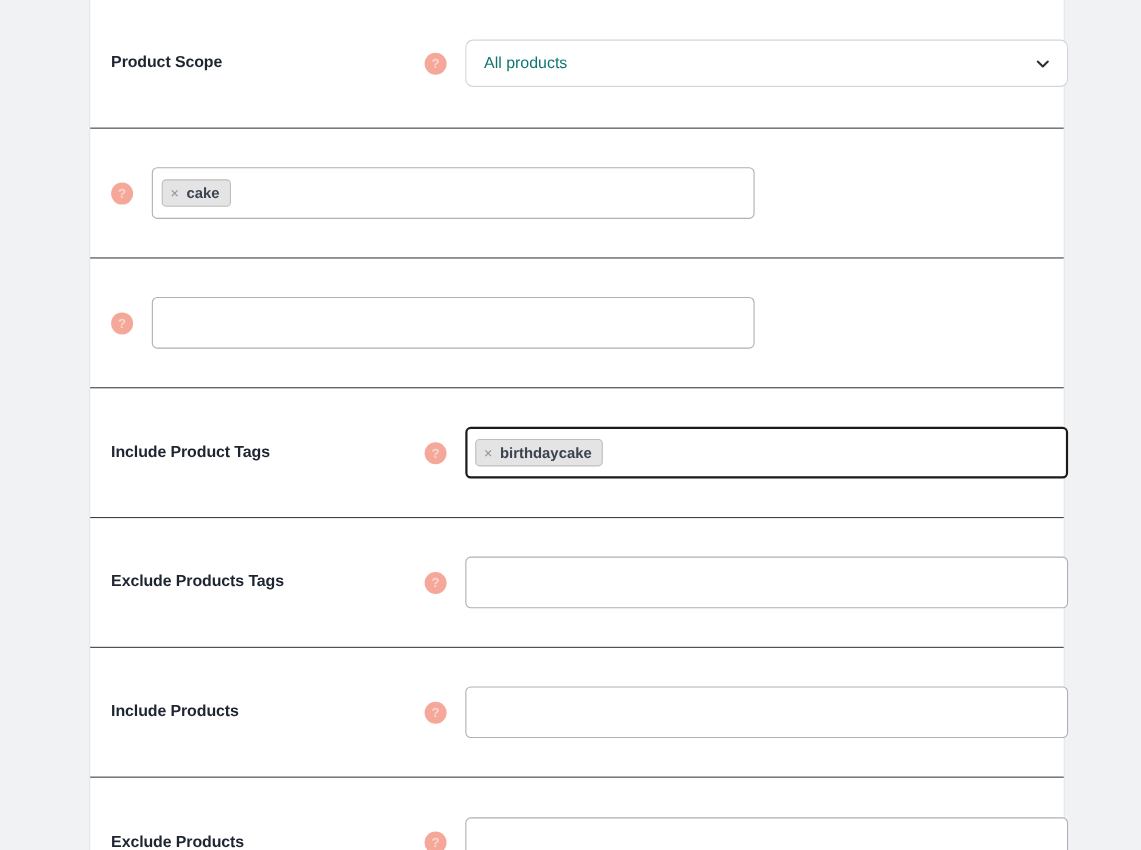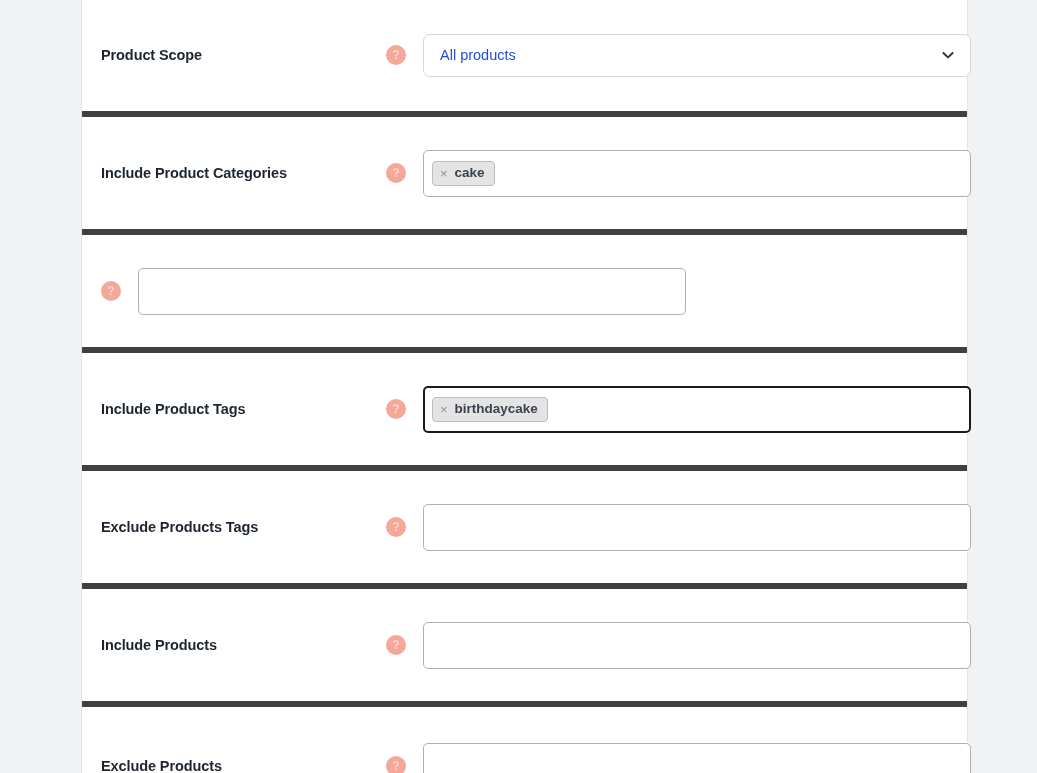--- a/index.html
+++ b/index.html
@@ -31,21 +31,21 @@
     border-left: 1px solid #e3e4e8;
     border-right: 1px solid #e3e4e8;
   }
 
   .field-row {
     position: relative;
     display: flex;
     align-items: center;
     height: 118px;
     padding: 0 0 0 19px;
-    border-bottom: 6px solid #404040;
+    border-bottom: 1px solid #404040;
   }
   .field-row:last-child { border-bottom: none; }
 
   .field-label {
     width: 285px;
     flex: 0 0 285px;
     font-size: 14.5px;
     font-weight: bold;
     color: #1d2530;
     letter-spacing: -0.1px;
@@ -83,21 +83,21 @@
     border: 1px solid #d3d6db;
     border-radius: 7px;
     background: #ffffff;
     display: flex;
     align-items: center;
     padding: 0 40px 0 16px;
     cursor: pointer;
   }
   .select-value {
     font-size: 14.5px;
-    color: #1d4ed8;
+    color: #0f766e;
     white-space: nowrap;
     overflow: hidden;
     text-overflow: ellipsis;
   }
   .chevron {
     position: absolute;
     right: 15px;
     top: 50%;
     transform: translateY(-50%);
     display: block;
@@ -175,21 +175,20 @@
             <span class="select-value">All products</span>
             <span class="chevron">
               <svg viewBox="0 0 14 14" width="14" height="14" aria-hidden="true">
                 <path d="M2.4 5 L7 9.4 L11.6 5" fill="none" stroke="#2a2f38" stroke-width="1.9" stroke-linecap="round" stroke-linejoin="round"></path>
               </svg>
             </span>
           </div>
         </div>
       </div>
       <div class="field-row">
-        <div class="field-label">Include Product Categories</div>
         <div class="help-icon">?</div>
         <div class="control">
           <div class="token-field">
             <span class="chip">
               <span class="chip-remove">×</span>
               <span class="chip-label">cake</span>
             </span>
             <input type="text" class="token-input" placeholder="" style="">
           </div>
         </div>

